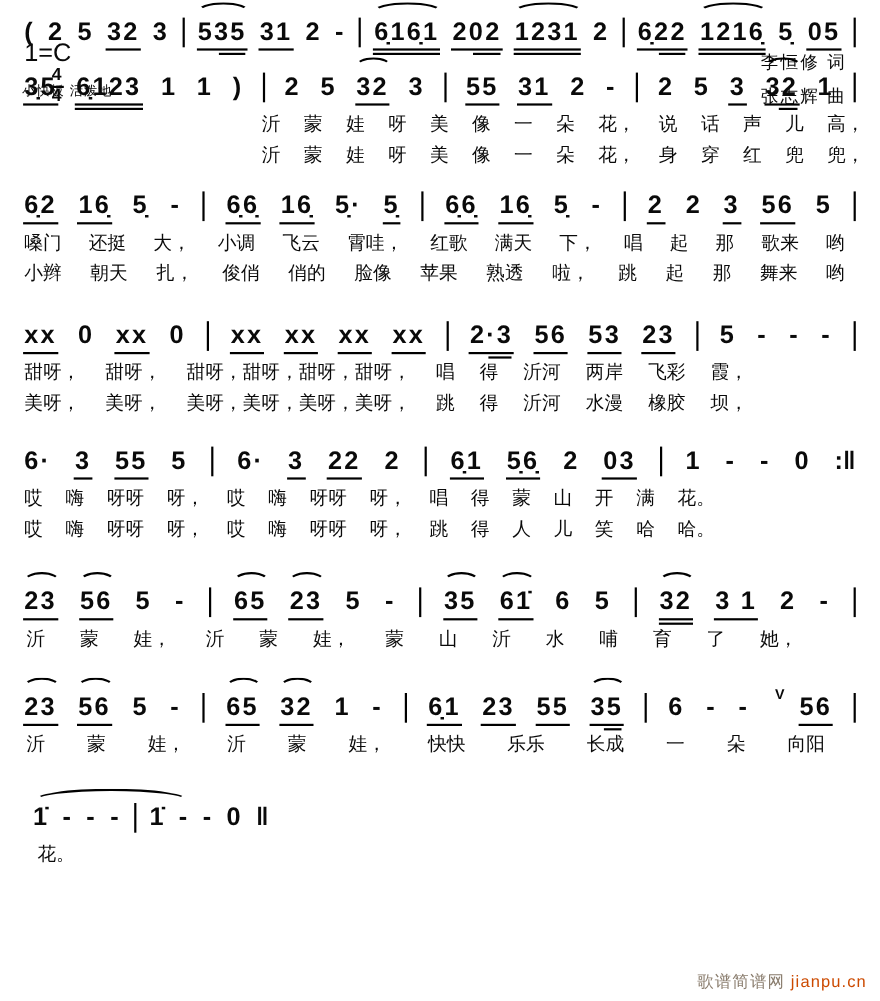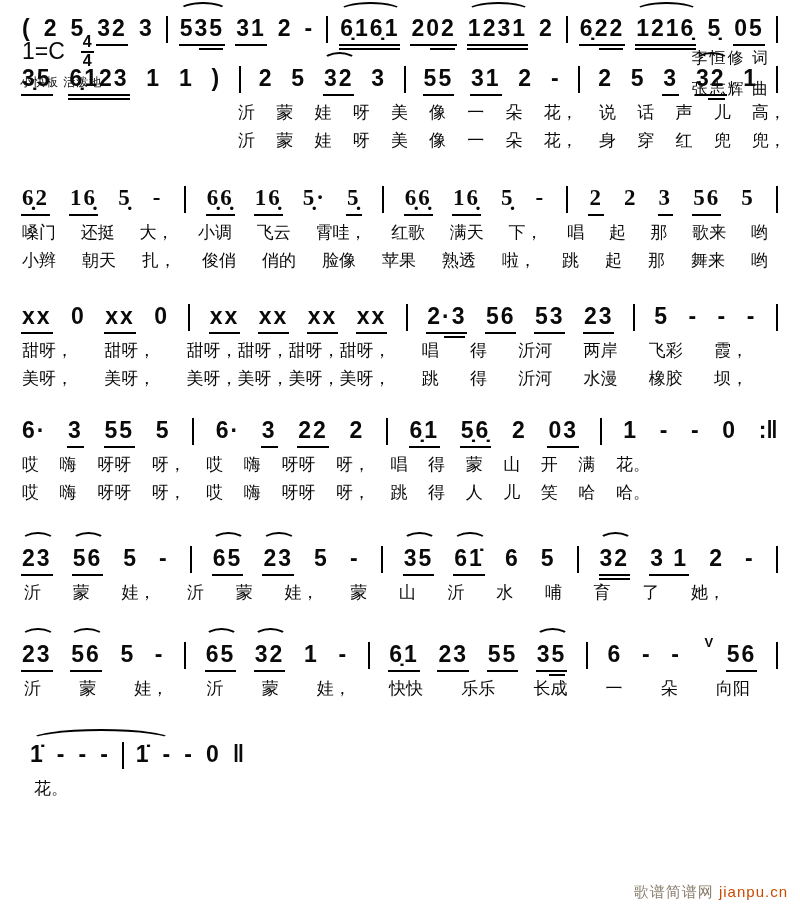--- a/index.html
+++ b/index.html
@@ -2,21 +2,21 @@
 <html><head>
 <meta charset="utf-8">
 <style>
   html,body{margin:0;padding:0;background:#fff;}
   .page{position:relative;width:800px;height:910px;background:#fff;overflow:hidden;
         font-family:"Liberation Sans","DejaVu Sans",sans-serif;color:#0a0a0a;}
   
   .title{ text-align:center;font-size:44px;font-weight:bold;letter-spacing:16px;
           padding-top:8px;text-shadow:0 0 1px #000,1px 0 0 #000;}
   .subtitle{text-align:center;font-size:17px;font-weight:bold;letter-spacing:5px;margin-top:10px;}
-  .keyblock{position:absolute;left:22px;top:34px;font-size:23px;display:flex;align-items:center;}
+  .keyblock{position:absolute;left:22px;top:34px;font-size:23px;display:flex;align-items:center;flex-direction:column;}
   .ts{display:inline-flex;flex-direction:column;align-items:center;margin-left:16px;}
   .ts span{font-size:16px;font-weight:bold;line-height:1.05;}
   .ts .top{border-bottom:2px solid #000;padding:0 2px;}
   .tempo{position:absolute;left:20px;top:74px;font-size:12px;letter-spacing:1px;}
   .credits{position:absolute;right:30px;top:42px;font-size:16px;line-height:1.95;letter-spacing:2px;text-align:left;}
   
   .score{position:relative;margin-top:14px;}
   .music-line{display:flex;justify-content:space-between;align-items:flex-start;
               padding:0 22px;position:relative;height:34px;}
   .tok{position:relative;font-size:23px;font-weight:bold;line-height:28px;letter-spacing:2px;white-space:pre;}
@@ -27,32 +27,32 @@
   .bar{width:2px;height:27px;background:#000;margin-top:2px;}
   .slur{position:absolute;left:-1px;right:-3px;top:-12px;height:14px;
         border:2px solid transparent;border-top-color:#000;border-radius:50%;}
   .breath{font-size:13px;line-height:13px;position:relative;top:-4px;margin:0 -8px 0 4px;}
   .rep,.endbar{letter-spacing:0;}
   .tie{position:absolute;left:30px;top:-11px;width:138px;height:18px;
        border:2px solid transparent;border-top-color:#000;border-radius:50%;}
   
   .ml-0{margin-top:12px;}
   .ml-1{margin-top:16px;}
-  .ml-2{margin-top:30px;font-family:Liberation Serif, serif;}
+  .ml-2{margin-top:18px;}
   .ml-3{margin-top:28px;}
   .ml-4{margin-top:24px;}
   .ml-5{margin-top:38px;}
   .ml-6{margin-top:34px;}
   .ml-7{margin-top:38px;justify-content:flex-start;gap:12px;padding-left:30px;}
   
   .lyric-row{display:flex;justify-content:space-between;font-size:17px;line-height:26px;
              padding:0 30px;margin-top:2px;white-space:pre;}
   .lyr-1{padding-left:238px;padding-right:14px;}
   .lyr-2{padding-right:32px;padding-left:22px;text-align:right;}
-  .lyr-3{padding-right:52px;padding-left:22px;justify-content:space-between;}
+  .lyr-3{padding-right:120px;padding-left:22px;justify-content:space-between;}
   .lyr-4{padding-right:150px;padding-left:22px;}
   .lyr-5{padding-right:75px;padding-left:24px;}
   .lyr-6{padding-right:50px;padding-left:24px;}
   .lyr-7{justify-content:flex-start;padding-left:34px;}
   
   .footer{position:absolute;right:12px;bottom:8px;font-size:15px;letter-spacing:1px;}
 </style>
 </head>
 <body>
 

